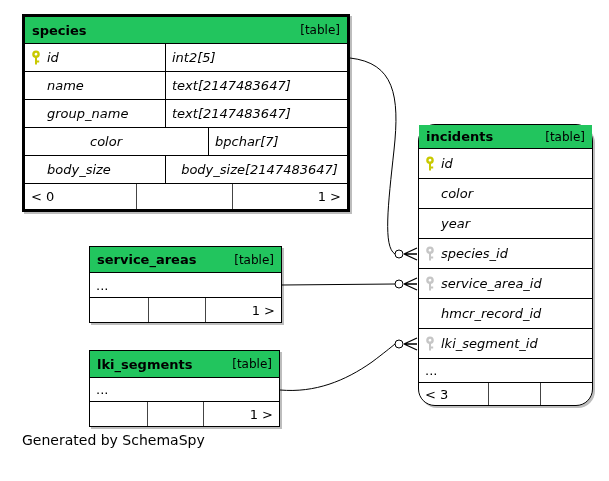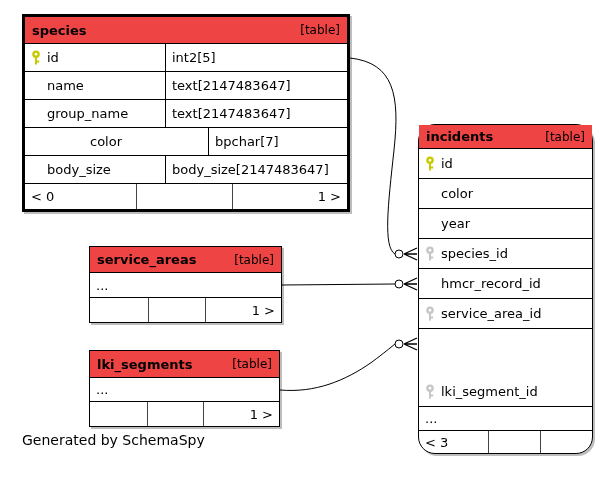--- a/index.html
+++ b/index.html
@@ -7,26 +7,26 @@
     width:609px;height:481px;position:relative;background:#ffffff;
     font-family:"DejaVu Sans", sans-serif;color:#000;overflow:hidden;
   }
   .table-box{
     position:absolute;background:#fff;border:1px solid #000;
     box-shadow:2px 2px 0 0 #bdbdbd;box-sizing:border-box;z-index:2;
   }
   .table-box.thick{border-width:3px;}
   .tbl-header{
     display:flex;justify-content:space-between;align-items:center;
-    background:#ef4444;border-bottom:1px solid #000;box-sizing:border-box;
+    background:#22c55e;border-bottom:1px solid #000;box-sizing:border-box;
     padding:8px 7px;
   }
   .tbl-title{font-weight:bold;font-size:13px;}
   .tbl-tag{font-size:12px;text-align:right;}
-  .col-row{display:flex;align-items:center;border-bottom:1px solid #000;box-sizing:border-box;font-size:13px;}
+  .col-row{display:flex;align-items:center;border-bottom:1px solid #000;box-sizing:border-box;font-size:13px;font-style:italic;}
   .key-slot{width:22px;display:flex;justify-content:center;align-items:center;flex:0 0 22px;}
   .name-cell{display:flex;align-items:center;height:100%;box-sizing:border-box;}
   .species .name-cell{width:141px;flex:0 0 141px;border-right:1px solid #000;}
   .type-cell{flex:1;padding-left:6px;}
   .dots-row{display:flex;align-items:center;border-bottom:1px solid #000;box-sizing:border-box;
     font-size:13px;padding-left:6px;}
   .footer-row{display:flex;font-size:13px;box-sizing:border-box;}
   .footer-cell{display:flex;align-items:center;box-sizing:border-box;border-right:1px solid #444;padding:0 6px;}
   .footer-cell:last-child{border-right:none;justify-content:flex-end;flex:1;}
   .key-icon{display:block;}
@@ -74,21 +74,21 @@
   </div>
 
   <div class="col-row" style="height:28px;padding-left:43px;">
     <div class="name-cell">
       <span class="key-slot"></span>
       <span>color</span>
     </div>
     <div class="type-cell">bpchar[7]</div>
   </div>
 
-  <div class="col-row" style="height:28px;">
+  <div class="col-row" style="height:28px;text-align:center;">
     <div class="name-cell">
       <span class="key-slot"></span>
       <span>body_size</span>
     </div>
     <div class="type-cell">body_size[2147483647]</div>
   </div>
 
   <div class="footer-row" style="height:25px;">
     <div class="footer-cell" style="width:112px;">&lt; 0</div>
     <div class="footer-cell" style="width:96px;"></div>
@@ -126,35 +126,35 @@
     <span class="key-slot">
       <svg class="key-icon fk" width="11" height="16" viewBox="0 0 11 16">
         <circle cx="5" cy="4.2" r="2.6" fill="none" stroke="currentColor" stroke-width="2.4"></circle>
         <path d="M5 6.9 L5 14.5 M5 11.6 L8.2 11.6" fill="none" stroke="currentColor" stroke-width="2"></path>
       </svg>
     </span>
     <span>species_id</span>
   </div>
 
   <div class="col-row" style="height:30px;">
+    <span class="key-slot">
+      <svg class="key-icon fk" width="11" height="16" viewBox="0 0 11 16">
+        <circle cx="5" cy="4.2" r="2.6" fill="none" stroke="currentColor" stroke-width="2.4"></circle>
+        <path d="M5 6.9 L5 14.5 M5 11.6 L8.2 11.6" fill="none" stroke="currentColor" stroke-width="2"></path>
+      </svg>
+    </span>
+    <span>service_area_id</span>
+  </div>
+
+  <div class="col-row" style="height:30px;">
     <span class="key-slot"></span>
     <span>hmcr_record_id</span>
   </div>
 
   <div class="col-row" style="height:30px;">
-    <span class="key-slot">
-      <svg class="key-icon fk" width="11" height="16" viewBox="0 0 11 16">
-        <circle cx="5" cy="4.2" r="2.6" fill="none" stroke="currentColor" stroke-width="2.4"></circle>
-        <path d="M5 6.9 L5 14.5 M5 11.6 L8.2 11.6" fill="none" stroke="currentColor" stroke-width="2"></path>
-      </svg>
-    </span>
-    <span>service_area_id</span>
-  </div>
-
-  <div class="col-row" style="height:30px;margin-top:48px;">
     <span class="key-slot">
       <svg class="key-icon fk" width="11" height="16" viewBox="0 0 11 16">
         <circle cx="5" cy="4.2" r="2.6" fill="none" stroke="currentColor" stroke-width="2.4"></circle>
         <path d="M5 6.9 L5 14.5 M5 11.6 L8.2 11.6" fill="none" stroke="currentColor" stroke-width="2"></path>
       </svg>
     </span>
     <span>lki_segment_id</span>
   </div>
 
   <div class="dots-row" style="height:24px;">

